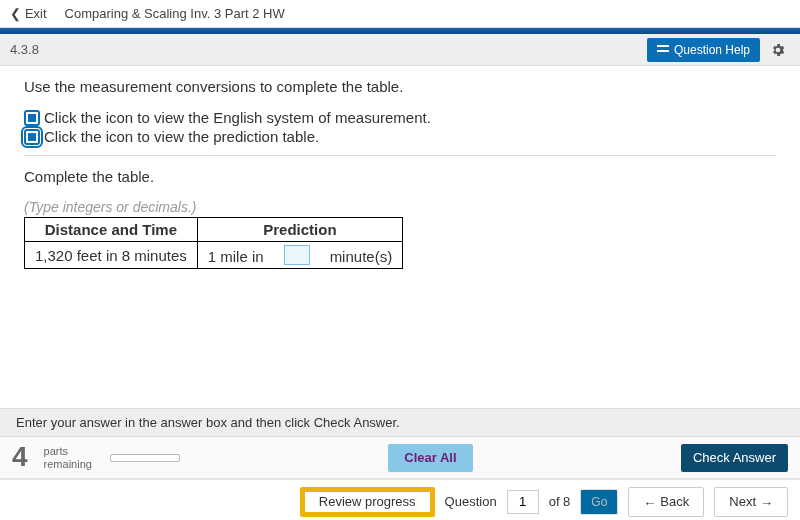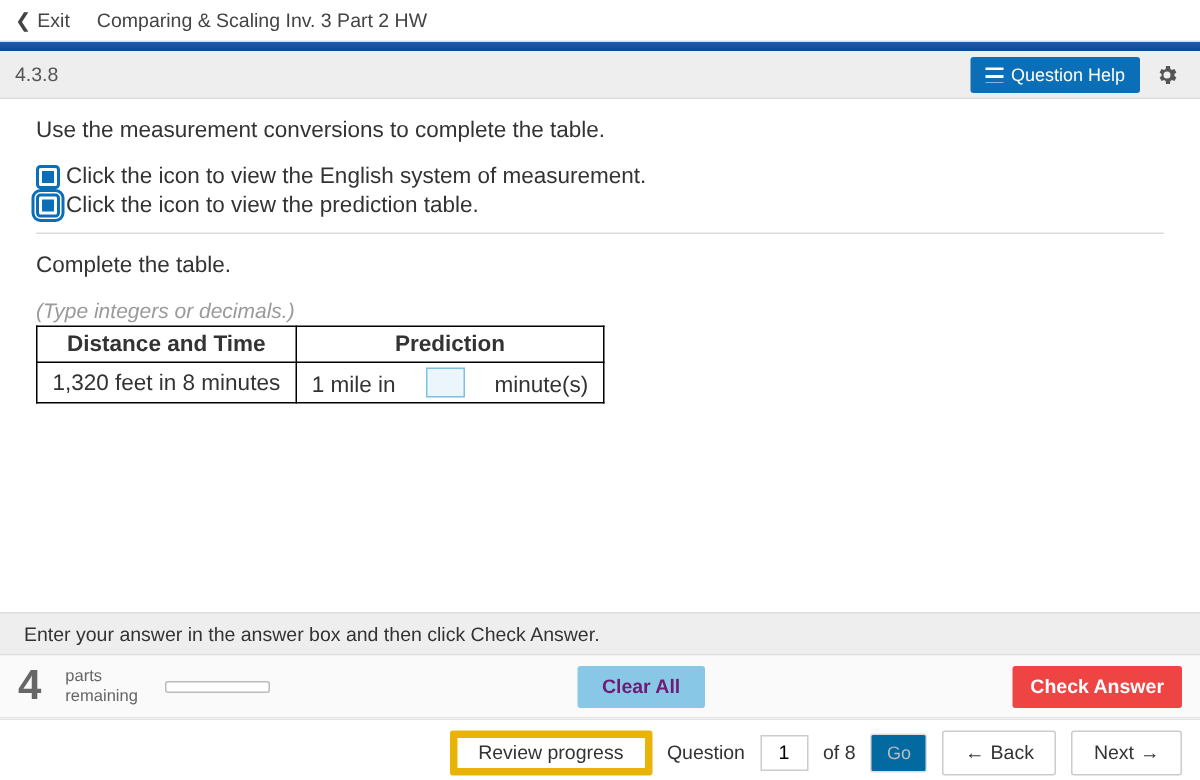--- a/index.html
+++ b/index.html
@@ -29,21 +29,21 @@
   table.pred th { font-weight: 700; text-align: center; }
   .answer-input { width: 26px; height: 20px; border: 1px solid #7fbfe0; background: #eaf6fc; font-size: 14px; text-align: center; }
   .cell-flex { display: flex; align-items: flex-end; gap: 20px; white-space: nowrap; }
   .instr-bar { background: #eee; border-top: 1px solid #ddd; border-bottom: 1px solid #ddd; padding: 6px 16px; font-size: 13px; color: #333; }
   .actions-bar { background: #fafafa; height: 42px; display: flex; align-items: center; padding: 0 12px; gap: 12px; border-bottom: 1px solid #e5e5e5; }
   .parts-num { font-size: 28px; font-weight: 700; color: #666; line-height: 0.8; margin-right: 4px; }
   .parts-text { font-size: 11px; color: #666; line-height: 1.1; }
   .progress-outer { width: 70px; height: 8px; border: 1px solid #bbb; border-radius: 2px; margin-left: 6px; background: #fff; }
   .progress-inner { width: 0%; height: 100%; background: #0b6fb8; }
   .mid-btn { background: #88c7e6; color: #701a75; border: none; height: 28px; padding: 0 16px; font-size: 13px; font-weight: 600; border-radius: 2px; cursor: pointer; margin-left: auto; margin-right: auto; }
-  .check-btn { background: #ef4444; color: #fff; border: none; height: 28px; padding: 0 12px; font-size: 13px; font-weight: 700; border-radius: 2px; cursor: pointer; }
+  .check-btn { background: #0c4a6e; color: #fff; border: none; height: 28px; padding: 0 12px; font-size: 13px; font-weight: 400; border-radius: 2px; cursor: pointer; }
   .nav-bar { height: 44px; background: #fff; display: flex; align-items: center; padding: 0 12px; gap: 10px; justify-content: flex-end; border-top: 1px solid #e5e5e5; }
   .review-btn { background: #fff; border: 5px solid #eab308; height: 30px; padding: 0 14px; font-size: 13px; border-radius: 2px; cursor: pointer; color: #333; }
   .qlabel { font-size: 13px; color: #333; }
   .qinput { width: 32px; height: 24px; border: 1px solid #ccc; text-align: center; font-size: 13px; }
   .go-btn { background: #0369a1; color: #bbb; border: 1px solid #ddd; height: 26px; padding: 0 10px; font-size: 12px; border-radius: 2px; }
   .nav-btn { background: #fff; border: 1px solid #ccc; height: 30px; padding: 0 14px; font-size: 13px; border-radius: 2px; cursor: pointer; color: #333; display: flex; align-items: center; gap: 4px; }
 </style>
 </head>
 <body>
 

